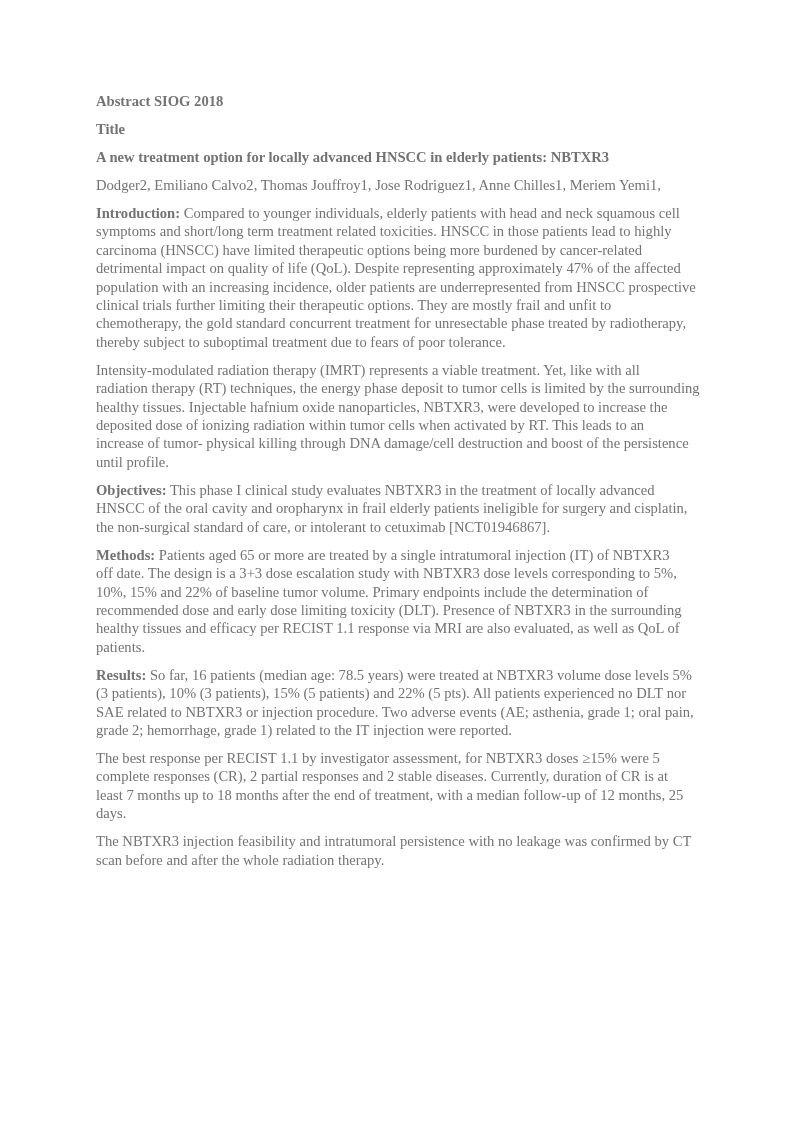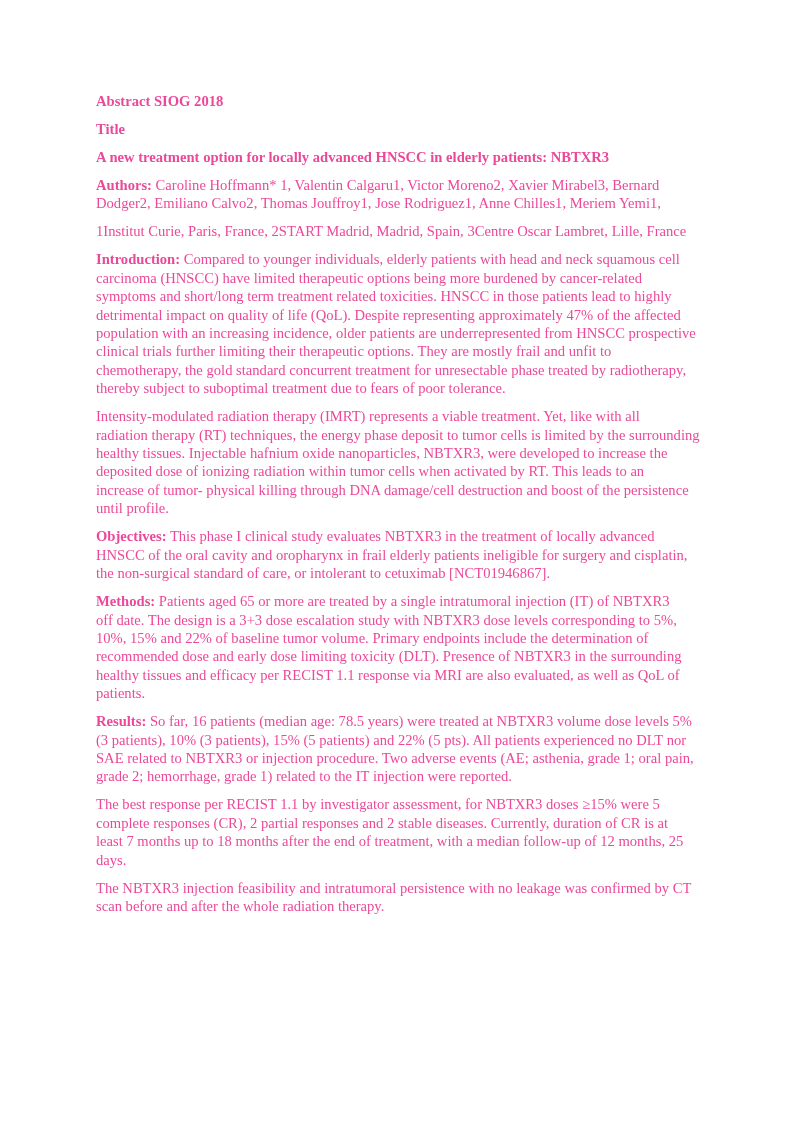--- a/index.html
+++ b/index.html
@@ -5,48 +5,46 @@
   html, body { margin: 0; padding: 0; background: #ffffff; }
   body { width: 800px; height: 1132px; overflow: hidden; position: relative; }
   .page {
     position: absolute;
     left: 96px;
     top: 92px;
     width: 620px;
     font-family: "Liberation Serif", "DejaVu Serif", serif;
     font-size: 14.6px;
     line-height: 18.4px;
-    color: #ec4899;
+    color: #737373;
   }
   .para { margin: 0 0 9.6px 0; white-space: nowrap; }
   .bold { font-weight: bold; }
   .line { display: block; }
 </style>
 </head>
 <body>
 
 <div class="page">
 
   <p class="para bold">Abstract SIOG 2018</p>
 
   <p class="para bold">Title</p>
 
   <p class="para bold">A new treatment option for locally advanced HNSCC in elderly patients: NBTXR3</p>
 
   <p class="para">
-    <span class="line"><span class="bold">Authors:</span><span> Caroline Hoffmann* 1, Valentin Calgaru1, Victor Moreno2, Xavier Mirabel3, Bernard</span></span>
     <span class="line">Dodger2, Emiliano Calvo2, Thomas Jouffroy1, Jose Rodriguez1, Anne Chilles1, Meriem Yemi1,</span>
   </p>
 
-  <p class="para">1Institut Curie, Paris, France, 2START Madrid, Madrid, Spain, 3Centre Oscar Lambret, Lille, France</p>
 
   <p class="para">
     <span class="line"><span class="bold">Introduction:</span><span> Compared to younger individuals, elderly patients with head and neck squamous cell</span></span>
+    <span class="line">symptoms and short/long term treatment related toxicities. HNSCC in those patients lead to highly</span>
     <span class="line">carcinoma (HNSCC) have limited therapeutic options being more burdened by cancer-related</span>
-    <span class="line">symptoms and short/long term treatment related toxicities. HNSCC in those patients lead to highly</span>
     <span class="line">detrimental impact on quality of life (QoL). Despite representing approximately 47% of the affected</span>
     <span class="line">population with an increasing incidence, older patients are underrepresented from HNSCC prospective</span>
     <span class="line">clinical trials further limiting their therapeutic options. They are mostly frail and unfit to</span>
     <span class="line">chemotherapy, the gold standard concurrent treatment for unresectable phase treated by radiotherapy,</span>
     <span class="line">thereby subject to suboptimal treatment due to fears of poor tolerance.</span>
   </p>
 
   <p class="para">
     <span class="line">Intensity-modulated radiation therapy (IMRT) represents a viable treatment. Yet, like with all</span>
     <span class="line">radiation therapy (RT) techniques, the energy phase deposit to tumor cells is limited by the surrounding</span>

